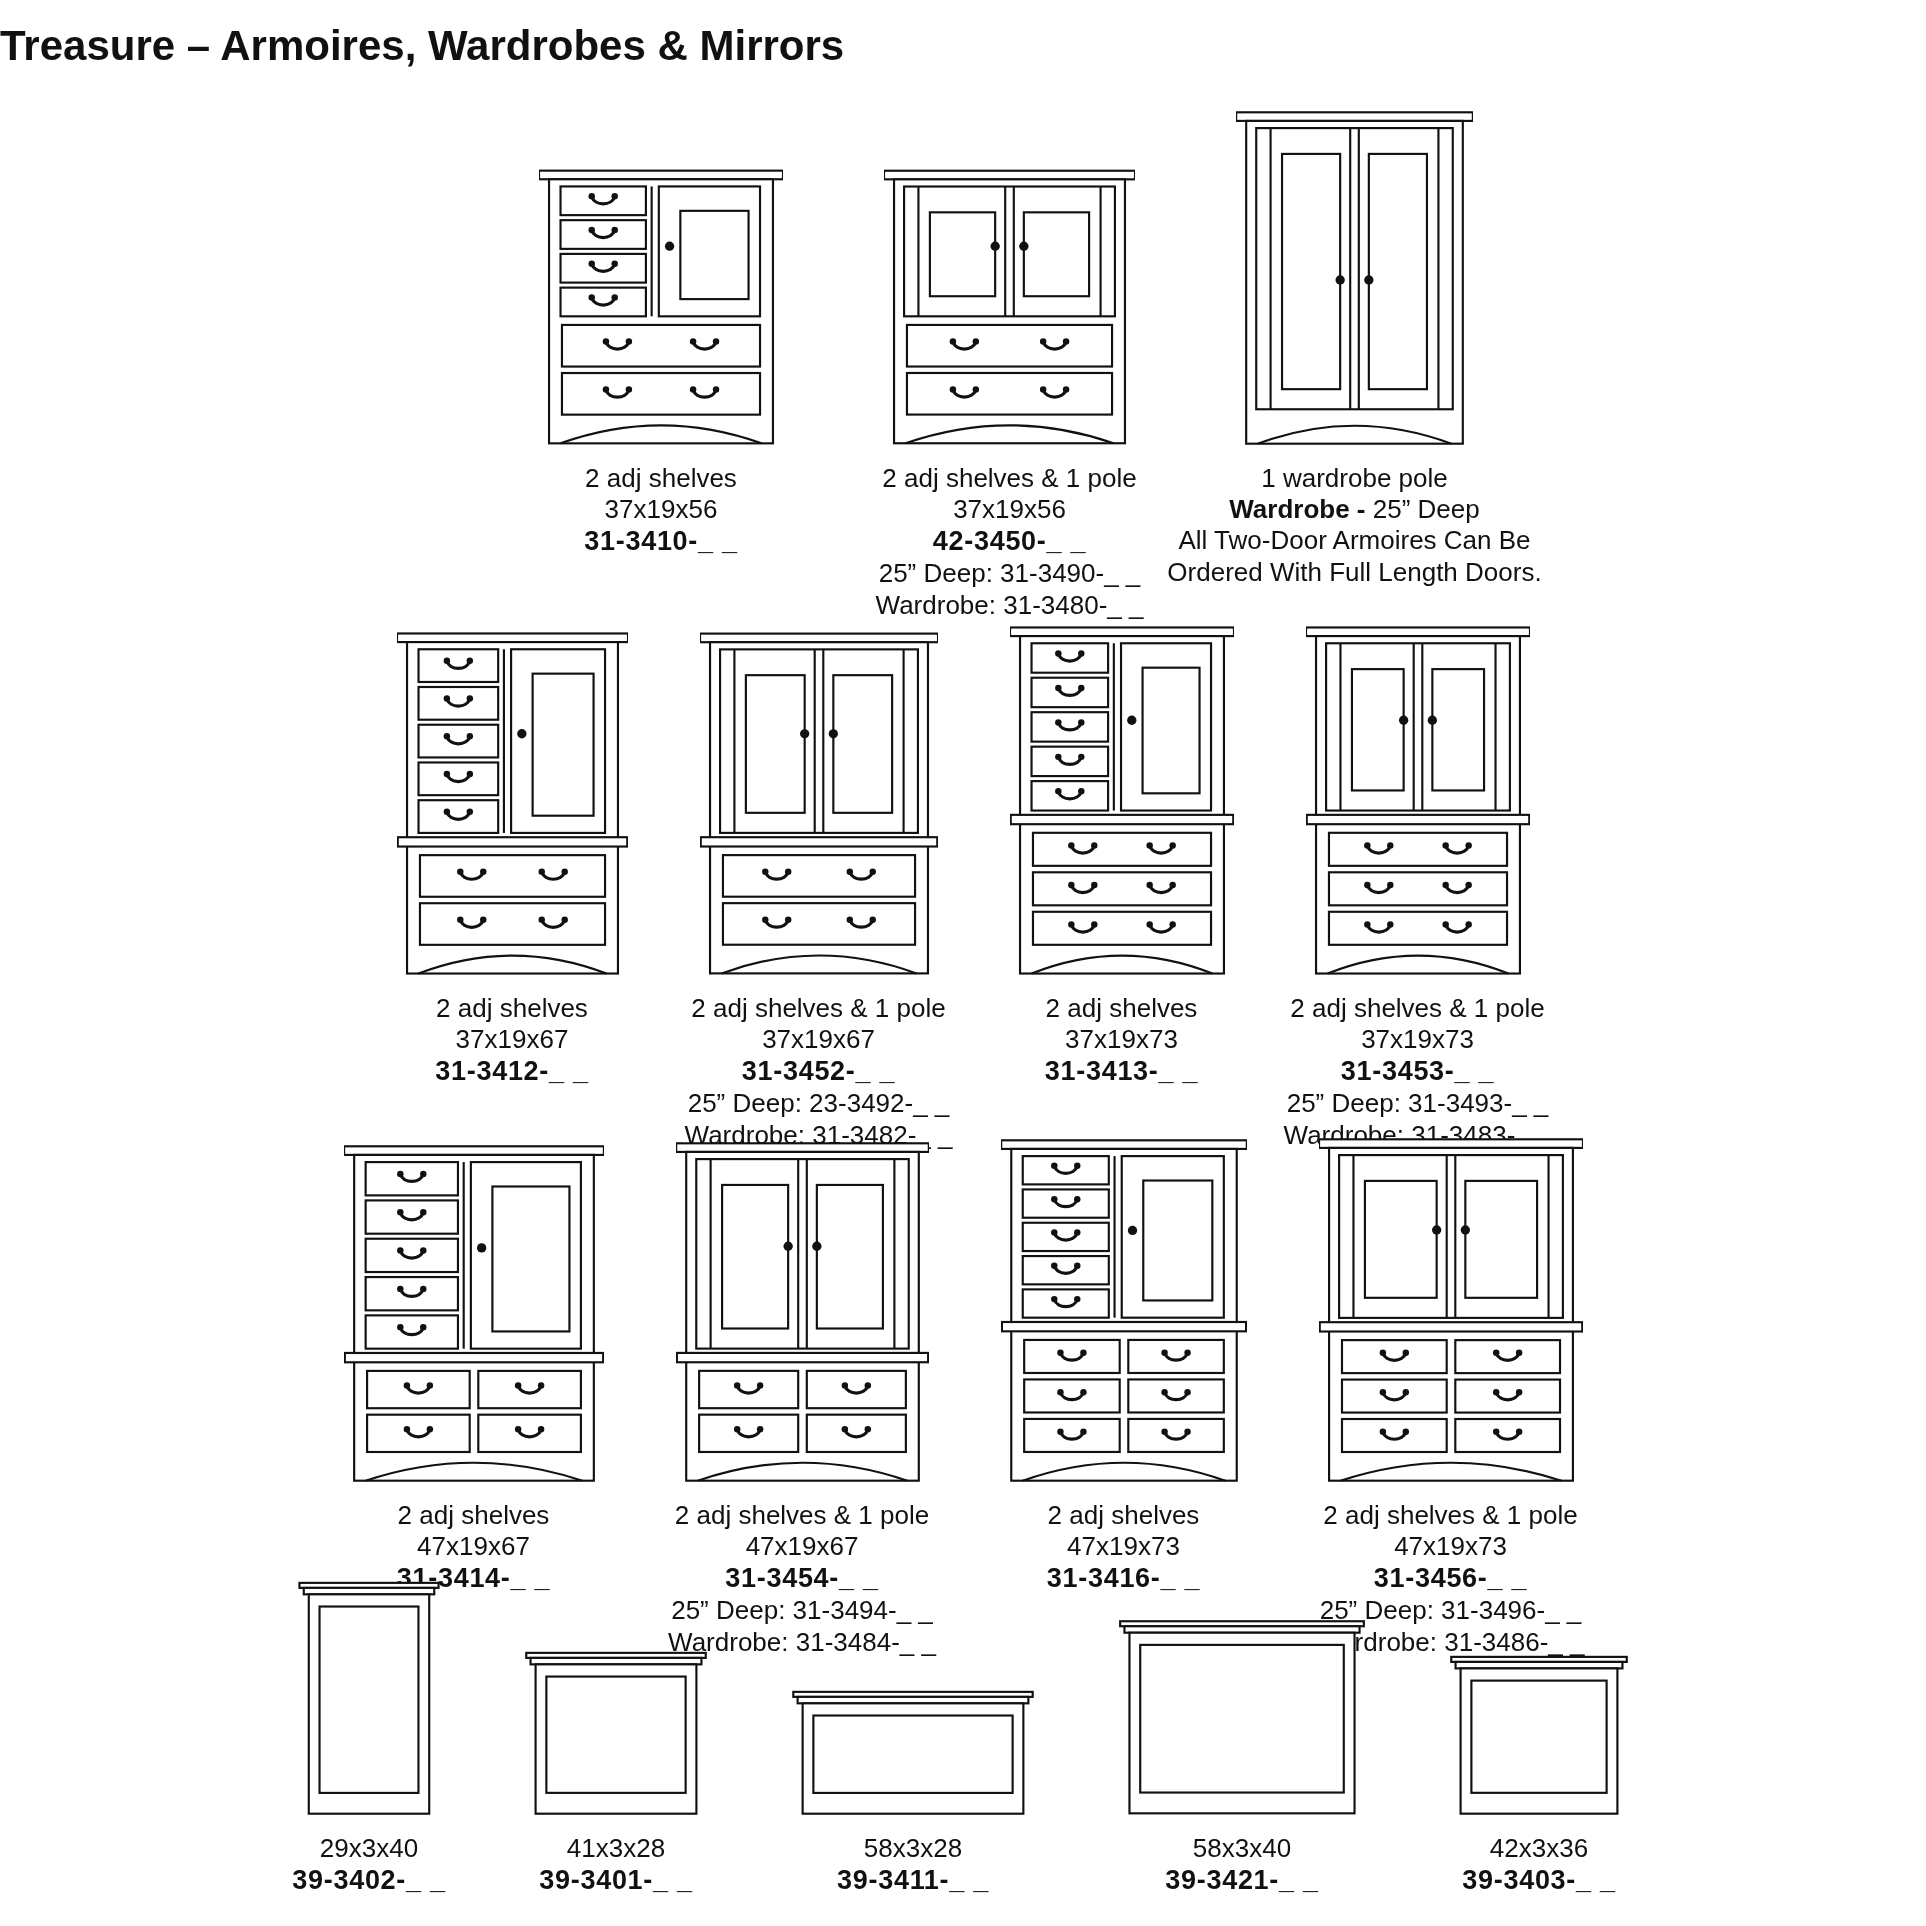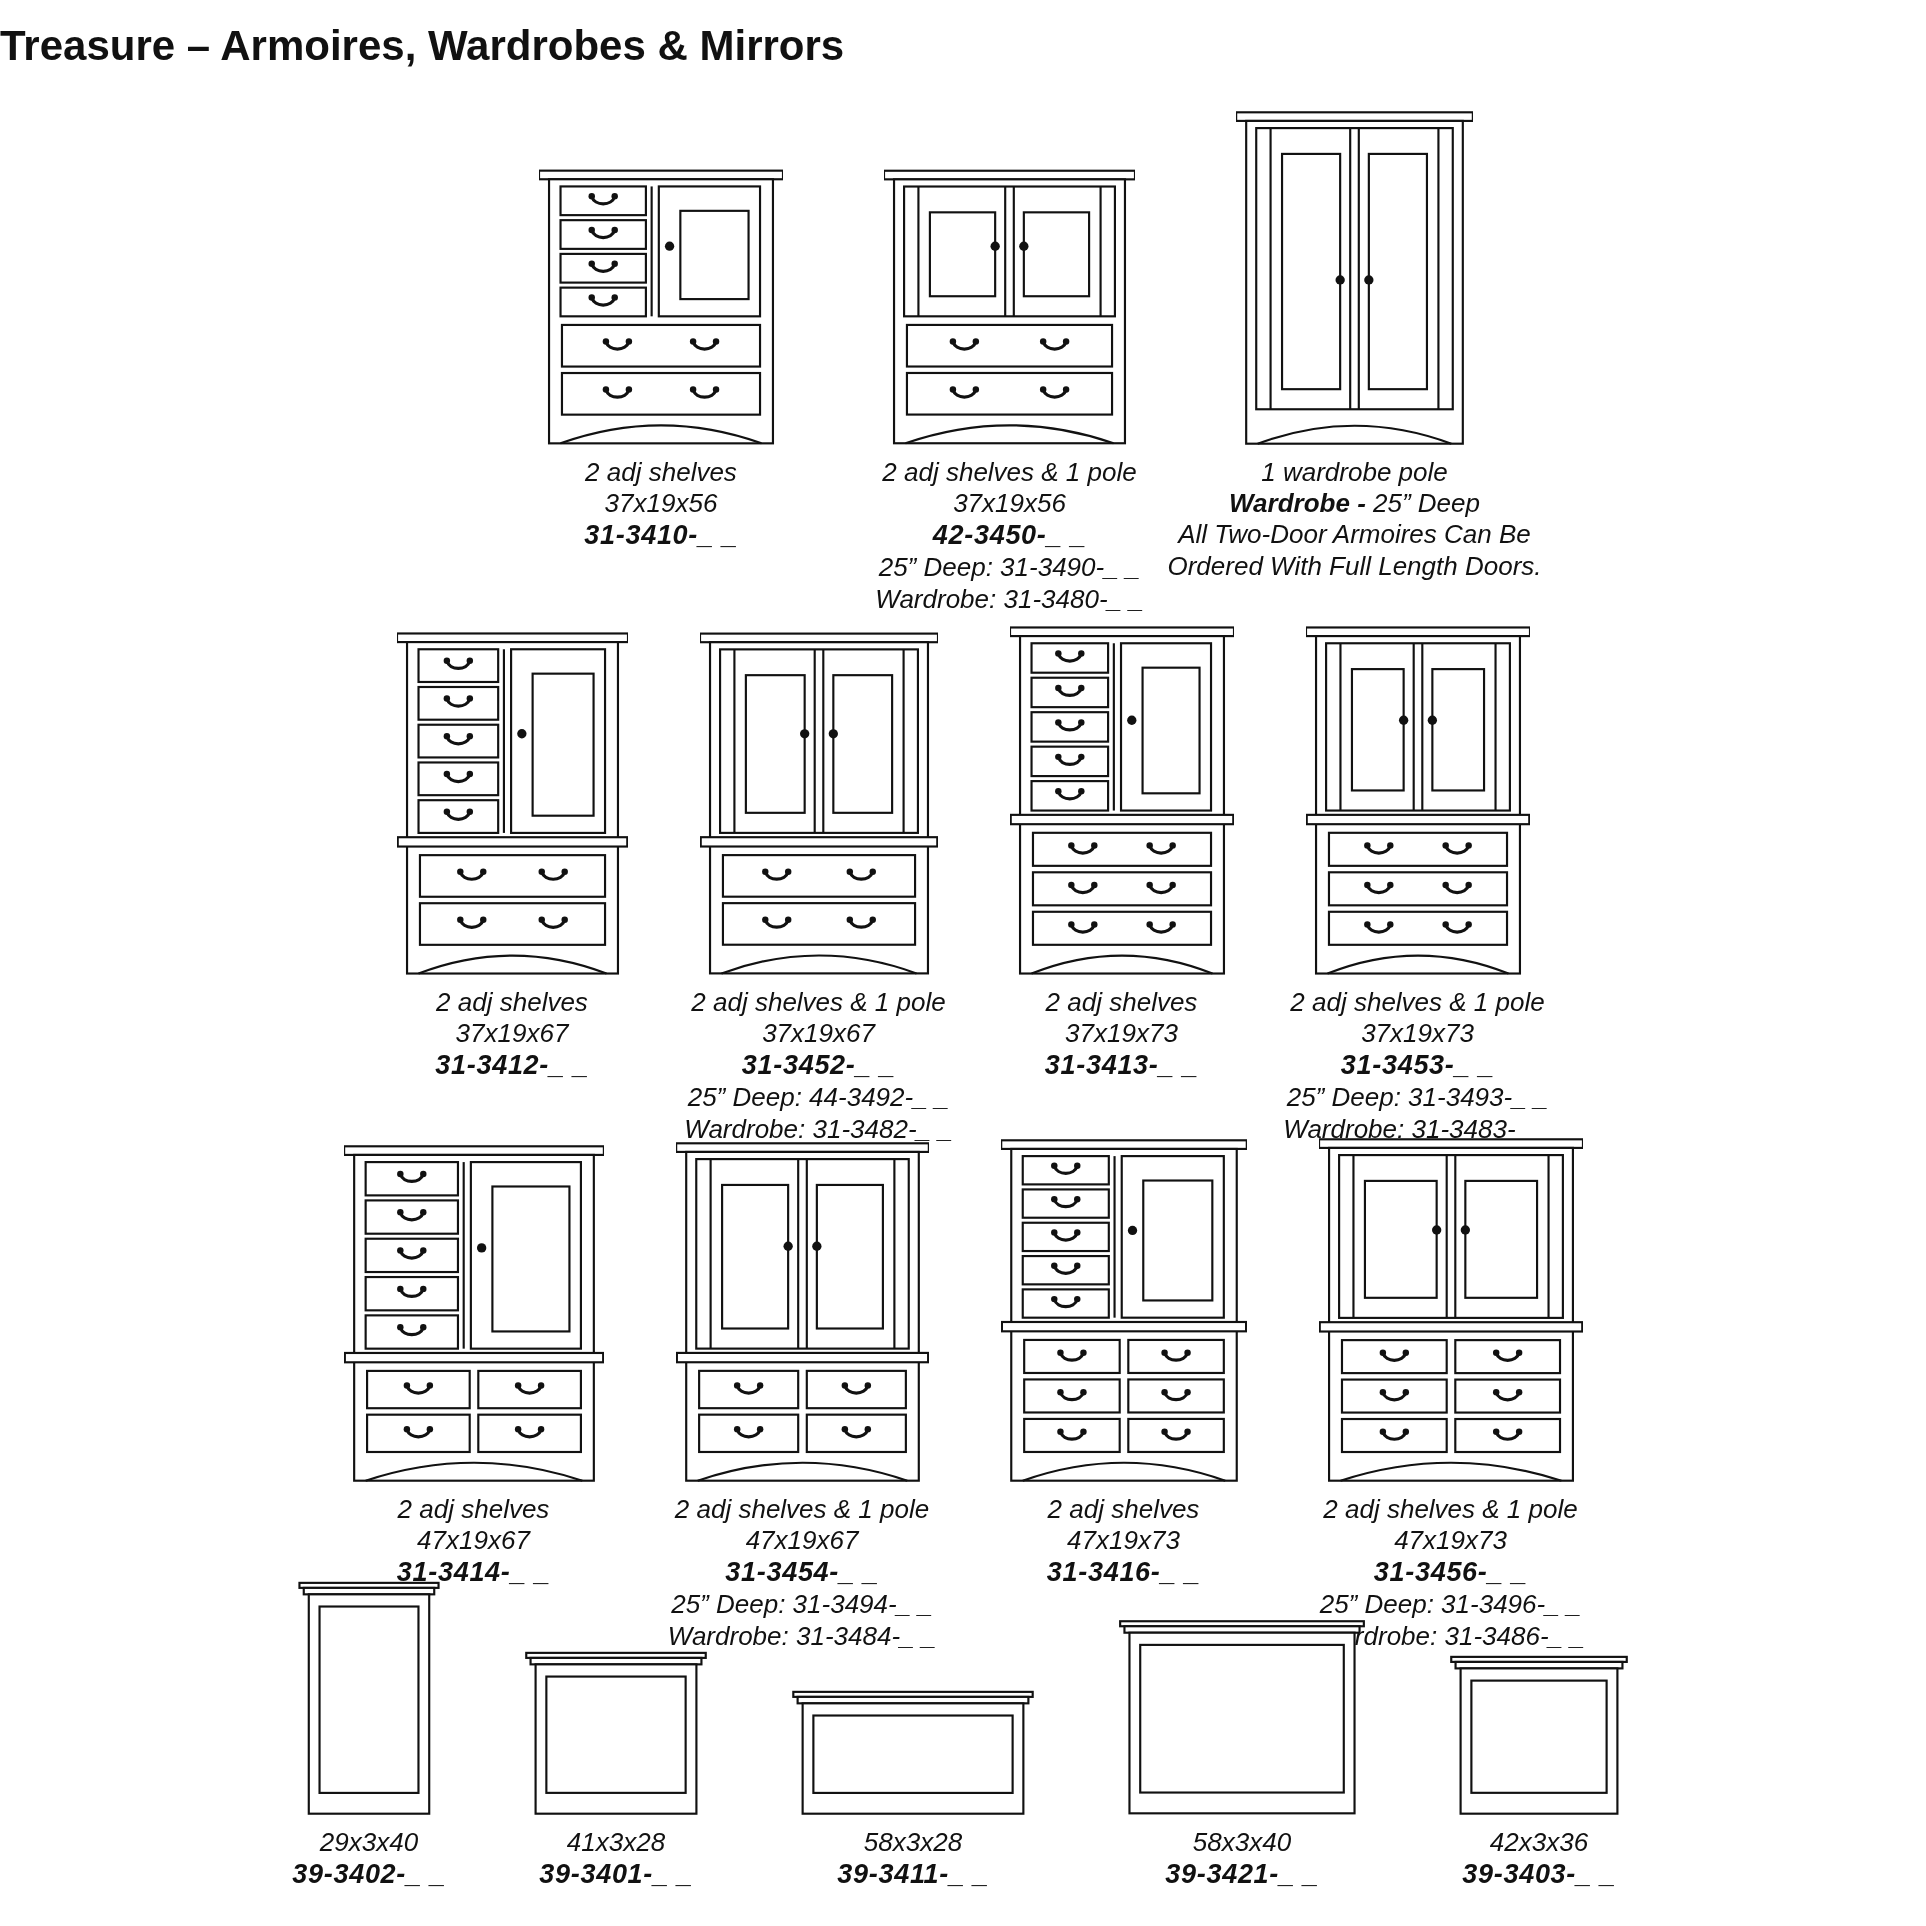--- a/index.html
+++ b/index.html
@@ -4,21 +4,21 @@
 <style>
   html,body{margin:0;padding:0;}
   body{
     width:1926px;height:1926px;background:#ffffff;position:relative;overflow:hidden;
     font-family:"Liberation Sans", sans-serif;color:#111;
   }
   .title{text-align:left;padding-top:21.5px;font-size:42px;font-weight:700;}
   .row{position:absolute;left:0;right:0;display:flex;justify-content:center;align-items:flex-start;}
   .cell{display:flex;flex-direction:column;align-items:center;}
   .figbox{display:flex;align-items:flex-end;justify-content:center;}
-  .caption{margin-top:9px;text-align:center;white-space:nowrap;font-style:italic;}
+  .caption{margin-top:15px;text-align:center;white-space:nowrap;}
   .cap-line{font-size:26px;line-height:1.2;}
   .cap-model{font-size:27px;font-weight:700;line-height:1.22;letter-spacing:0.7px;}
   .cap-b{font-weight:700;}
   svg{display:block;}
 </style>
 </head>
 <body>
 
 <div class="title">Treasure – Armoires, Wardrobes &amp; Mirrors</div>
 <div>
@@ -228,21 +228,21 @@
               <circle cx="208.95999999999998" cy="405.1" r="4.5" fill="#111111" stroke="none"></circle>
               <circle cx="240.95999999999998" cy="405.1" r="4.5" fill="#111111" stroke="none"></circle>
               <path d="M 208.95999999999998 405.1 C 212.95999999999998 419.1, 236.95999999999998 419.1, 240.95999999999998 405.1" fill="none" stroke-width="4.5"></path>
             </g>
           </svg>
         </div>
         <div class="caption">
           <div class="cap-line">2 adj shelves &amp; 1 pole</div>
           <div class="cap-line">37x19x67</div>
           <div class="cap-model">31-3452-_ _</div>
-          <div class="cap-line">25” Deep: 44-3492-_ _</div>
+          <div class="cap-line">25” Deep: 23-3492-_ _</div>
           <div class="cap-line">Wardrobe: 31-3482-_ _</div>
         </div>
       </div>
       <div class="cell" style="width: 224px;">
         <div class="figbox" style="height: 355px;">
           <svg xmlns="http://www.w3.org/2000/svg" width="224" height="355" viewBox="0 0 312 494">
             <g fill="#ffffff" stroke="#111111" stroke-width="3">
               <rect x="0" y="6" width="312" height="12"></rect>
               <rect x="14" y="18" width="284" height="470"></rect>
               <path d="M 30 488 Q 156 438 282 488" fill="none"></path>

